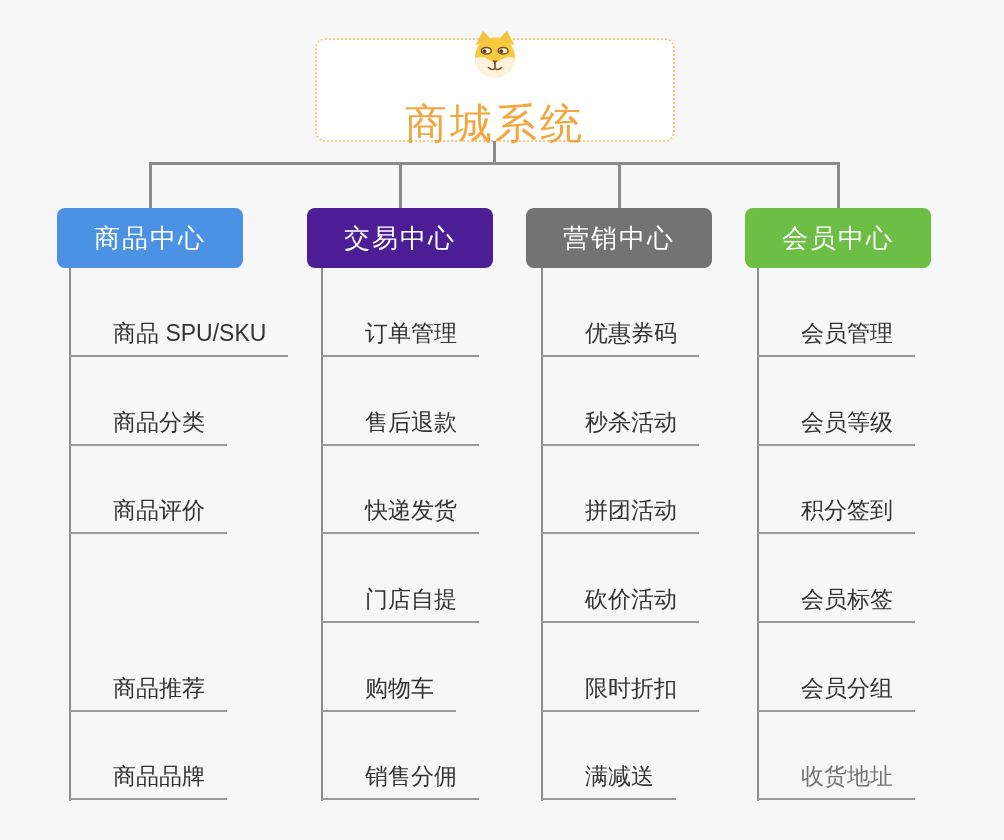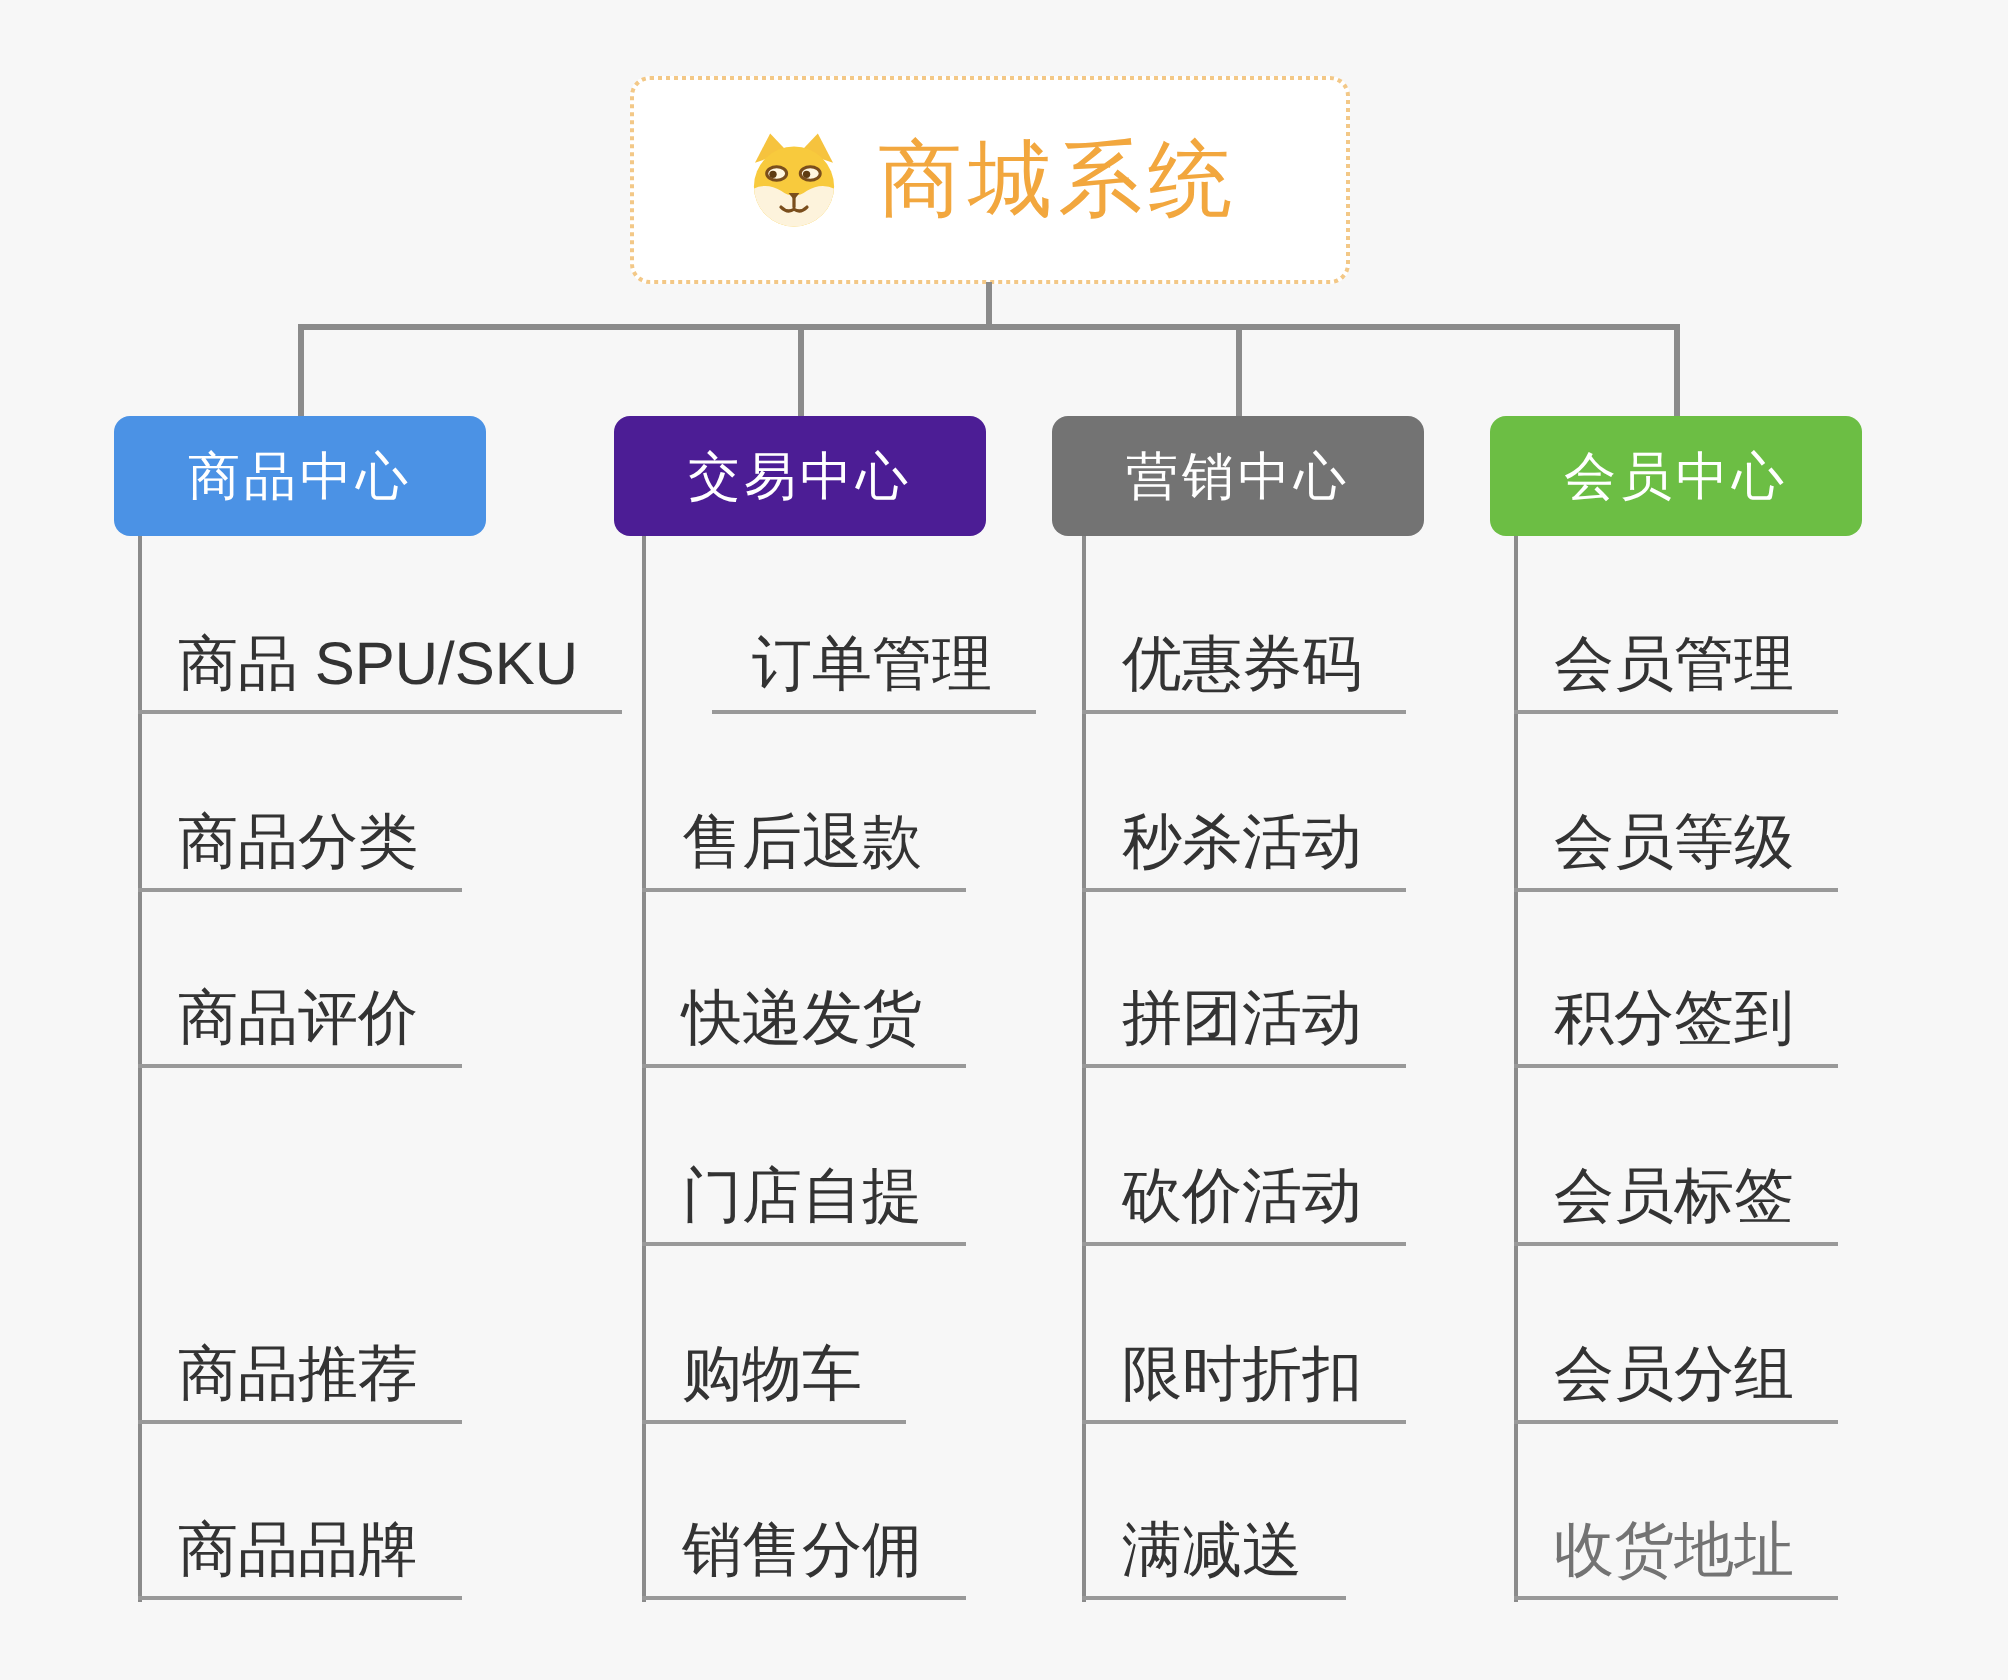--- a/index.html
+++ b/index.html
@@ -28,32 +28,32 @@
   .branch{
     position:absolute;top:208px;width:186px;height:60px;border-radius:8px;
     display:flex;align-items:center;justify-content:center;
     color:#ffffff;font-size:26px;letter-spacing:2px;box-sizing:border-box;
   }
   .b0{left:57px}.b1{left:307px}.b2{left:526px}.b3{left:745px}
 
   
   .leaf{
     position:absolute;
-    font-size:30px;line-height:26px;color:#333333;white-space:nowrap;
-    padding:0 22px 9px 20px;border-bottom:2px solid #999999;
+    font-size:23px;line-height:26px;color:#333333;white-space:nowrap;
+    padding:0 22px 9px 44px;border-bottom:2px solid #999999;
   }
   .c0{left:69px}.c1{left:321px}.c2{left:541px}.c3{left:757px}
   .r0{top:320px}.r1{top:409px}.r2{top:497px}.r3{top:586px}.r4{top:675px}.r5{top:763px}
 </style>
 </head>
 <body>
 
 <div id="canvas" style="background: rgb(247, 247, 247);">
 
-  <div class="root" style="border-color: rgb(243, 200, 135);">
+  <div class="root" style="border-color: rgb(243, 200, 135); flex-direction: column;">
     <svg class="doge" viewBox="0 0 48 48">
       <polygon points="6,16 13,2.5 21,11" fill="#f6c33e"></polygon>
       <polygon points="42,16 35,2.5 27,11" fill="#f6c33e"></polygon>
       <circle cx="24" cy="27" r="18.5" fill="#f8ca3d"></circle>
       <clipPath id="headclip">
           <circle cx="24" cy="27" r="18.5"></circle>
         </clipPath>
       <g clip-path="url(#headclip)">
         <path d="M2,46 L46,46 L46,30 Q38,24 30,29 Q24,33.5 18,29 Q10,24 2,30 Z" fill="#fdf3dc"></path>
       </g>
@@ -91,21 +91,21 @@
   <div class="conn spine s1" style="background-color: rgb(139, 139, 139);"></div>
   <div class="conn spine s2" style="background-color: rgb(139, 139, 139);"></div>
   <div class="conn spine s3" style="background-color: rgb(139, 139, 139);"></div>
 
   <div class="leaf c0 r0" style="border-color: rgb(153, 153, 153); color: rgb(51, 51, 51);">商品 SPU/SKU</div>
   <div class="leaf c0 r1" style="border-color: rgb(153, 153, 153); color: rgb(51, 51, 51);">商品分类</div>
   <div class="leaf c0 r2" style="border-color: rgb(153, 153, 153); color: rgb(51, 51, 51);">商品评价</div>
   <div class="leaf c0 r4" style="border-color: rgb(153, 153, 153); color: rgb(51, 51, 51);">商品推荐</div>
   <div class="leaf c0 r5" style="border-color: rgb(153, 153, 153); color: rgb(51, 51, 51);">商品品牌</div>
 
-  <div class="leaf c1 r0" style="border-color: rgb(153, 153, 153); color: rgb(51, 51, 51); margin-left: 35px;">订单管理</div>
+  <div class="leaf c1 r0" style="border-color: rgb(153, 153, 153); color: rgb(51, 51, 51);">订单管理</div>
   <div class="leaf c1 r1" style="border-color: rgb(153, 153, 153); color: rgb(51, 51, 51);">售后退款</div>
   <div class="leaf c1 r3" style="border-color: rgb(153, 153, 153); color: rgb(51, 51, 51);">门店自提</div>
   <div class="leaf c1 r2" style="border-color: rgb(153, 153, 153); color: rgb(51, 51, 51);">快递发货</div>
   <div class="leaf c1 r4" style="border-color: rgb(153, 153, 153); color: rgb(51, 51, 51);">购物车</div>
   <div class="leaf c1 r5" style="border-color: rgb(153, 153, 153); color: rgb(51, 51, 51);">销售分佣</div>
 
   <div class="leaf c2 r0" style="border-color: rgb(153, 153, 153); color: rgb(51, 51, 51);">优惠券码</div>
   <div class="leaf c2 r1" style="border-color: rgb(153, 153, 153); color: rgb(51, 51, 51);">秒杀活动</div>
   <div class="leaf c2 r2" style="border-color: rgb(153, 153, 153); color: rgb(51, 51, 51);">拼团活动</div>
   <div class="leaf c2 r3" style="border-color: rgb(153, 153, 153); color: rgb(51, 51, 51);">砍价活动</div>

